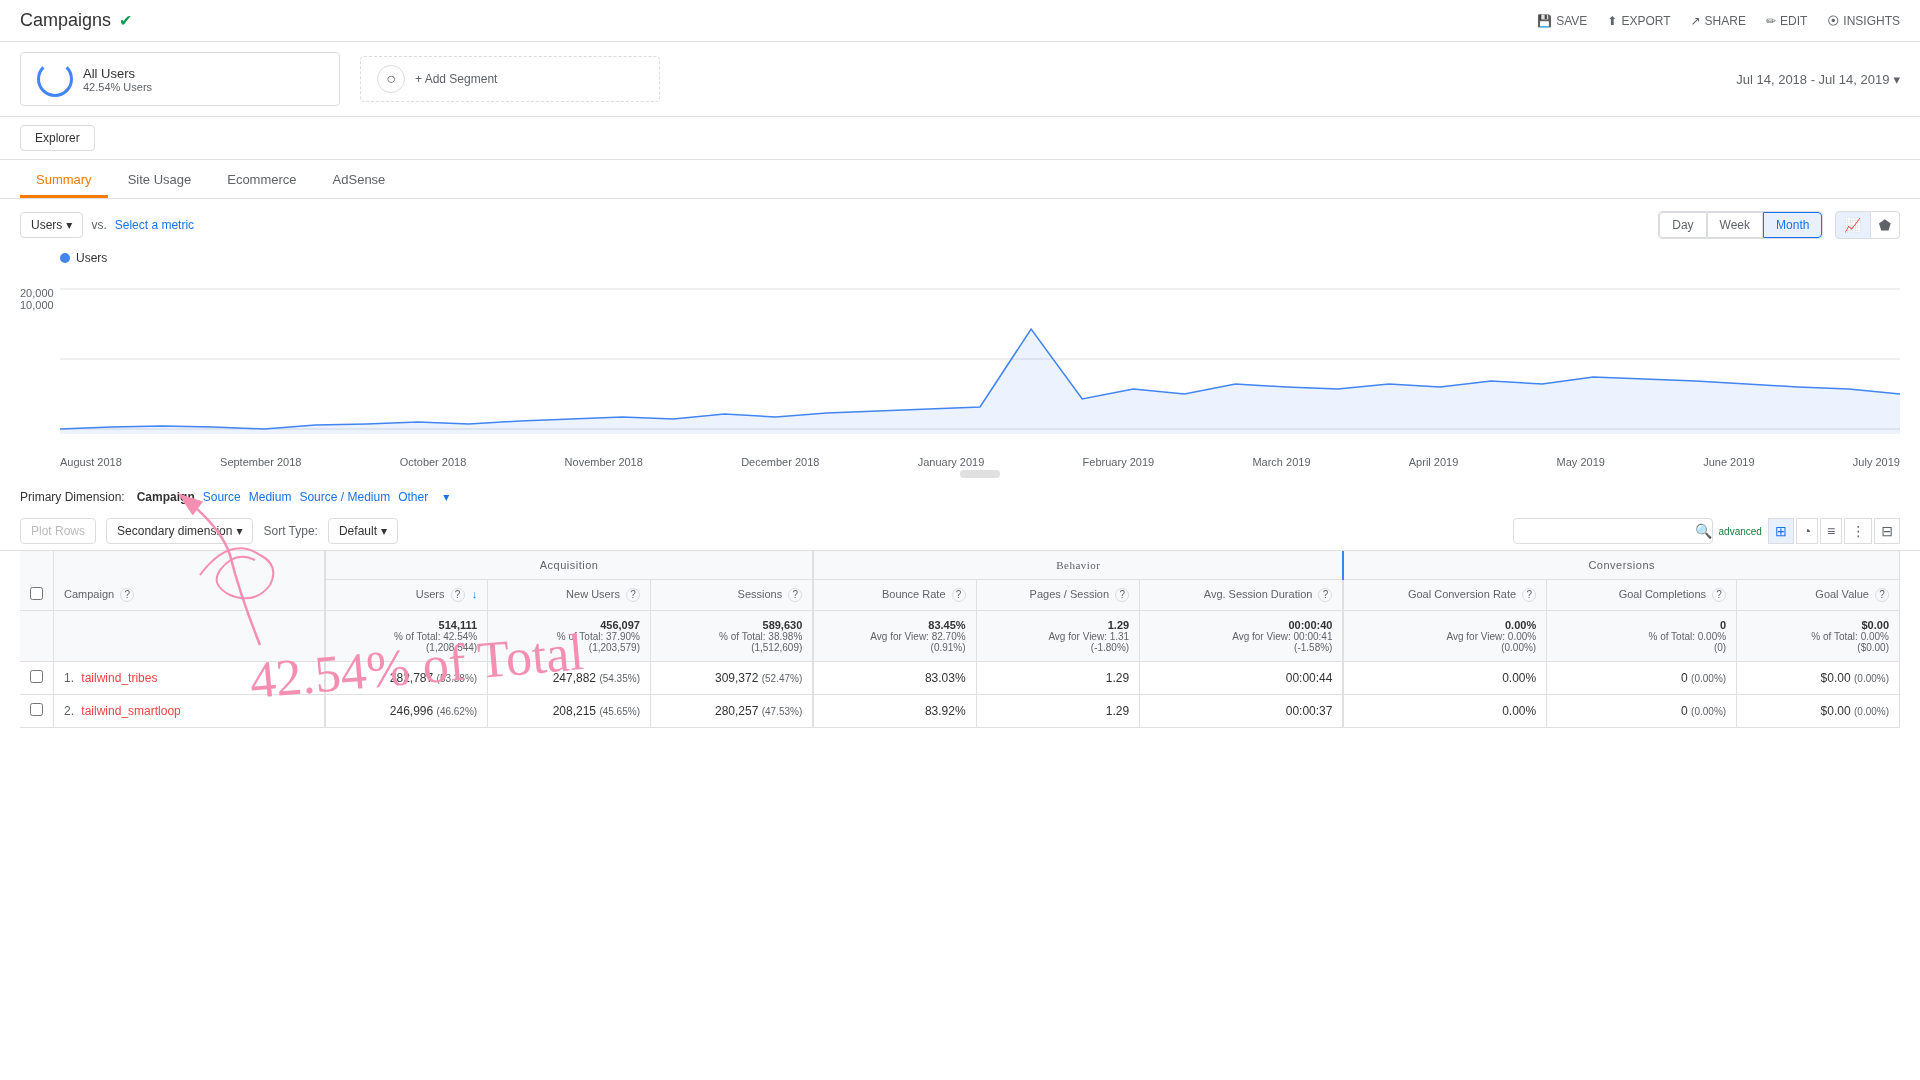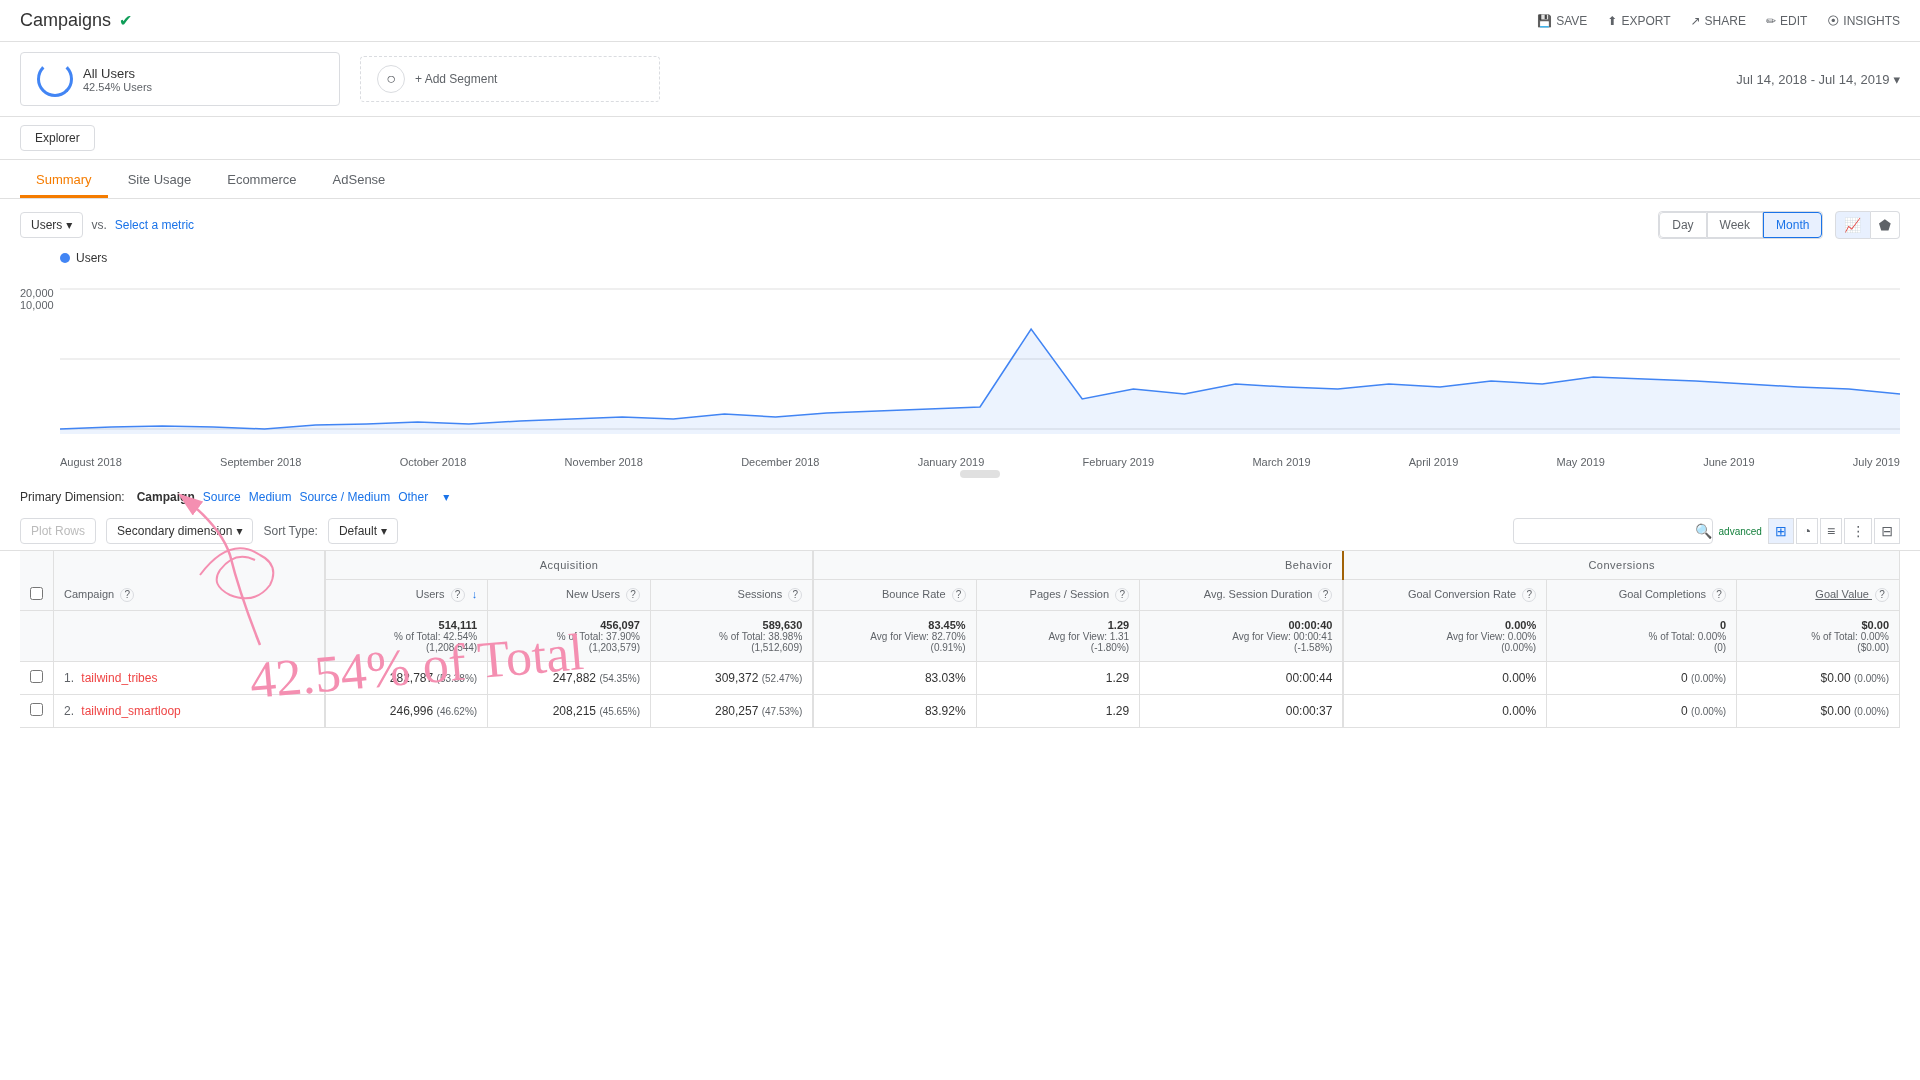--- a/index.html
+++ b/index.html
@@ -334,21 +334,21 @@
       <thead>
         <tr>
           <th class="checkbox-cell left" rowspan="2" style="border-right: 1px solid #e0e0e0;"><input type="checkbox" style=""></th>
           <th class="left" rowspan="2" style="min-width:200px; border-right: 2px solid #e0e0e0;">
             <span>Campaign</span>
             <span class="help-icon">?</span>
           </th>
           <th colspan="3" class="group-header" style="text-align:center; border-right: 2px solid #e0e0e0;">
             <span>Acquisition</span>
           </th>
-          <th colspan="3" class="group-header" style="border-right: 2px solid #a16207;">
+          <th colspan="3" class="group-header" style="text-align:center; border-right: 2px solid #3b82f6; font-family: Liberation Serif, serif;">
             <span>Behavior</span>
           </th>
           <th colspan="3" class="group-header" style="text-align:center;">
             <span>Conversions</span>
           </th>
         </tr>
         <tr>
 
           <th style="min-width:120px; border-right: 1px solid #e0e0e0;">
             <span>Users</span>
@@ -378,21 +378,21 @@
           </th>
 
           <th style="min-width:140px; border-right: 1px solid #e0e0e0;">
             <span>Goal Conversion Rate</span>
             <span class="help-icon">?</span>
           </th>
           <th style="min-width:140px; border-right: 1px solid #e0e0e0;">
             <span>Goal Completions</span>
             <span class="help-icon">?</span>
           </th>
-          <th style="min-width:120px;text-decoration:underline;">
+          <th style="min-width:120px;">
             <span>Goal Value</span>
             <span class="help-icon">?</span>
           </th>
         </tr>
       </thead>
       <tbody>
 
         <tr class="total-row">
           <td class="checkbox-cell"></td>
           <td class="left" style="border-right: 2px solid #e0e0e0;"></td>

